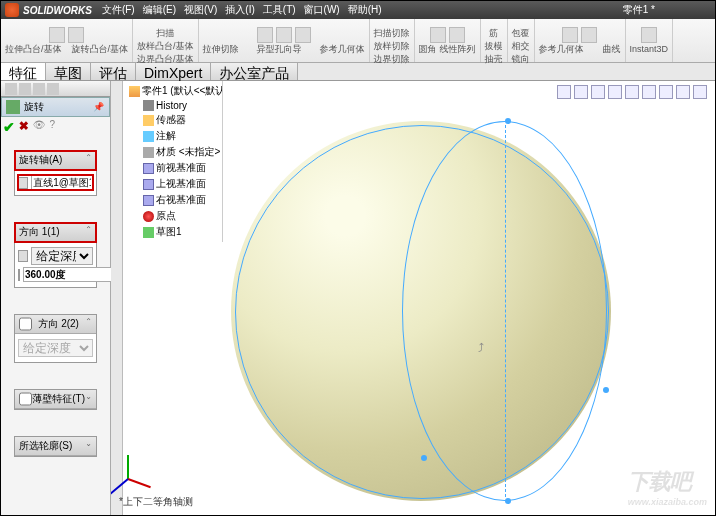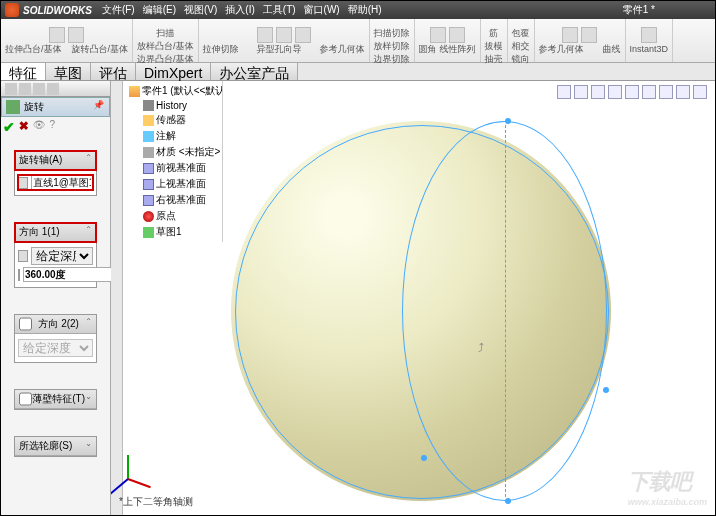--- a/index.html
+++ b/index.html
@@ -19,21 +19,21 @@
 
 .tabs { height: 18px; background: #e8e8e8; border-bottom: 1px solid #999; display: flex; font-size: 14px; }
 .tab { padding: 2px 8px; border-right: 1px solid #aaa; background: linear-gradient(#f0f0f0,#d8d8d8); cursor: pointer; }
 .tab.active { background: #fff; }
 
 .main { display: flex; height: calc(100% - 80px); position: relative; }
 
 .left-panel { width: 110px; background: #f4f4f4; border-right: 1px solid #aaa; font-size: 10px; display: flex; flex-direction: column; }
 .pm-header { height: 16px; background: linear-gradient(#f8f8f8,#d8d8d8); border-bottom: 1px solid #999; display: flex; align-items: center; padding-left: 4px; }
 .pm-header .ic { width: 12px; height: 12px; background: #ccc; margin-right: 2px; }
-.pm-title { background: linear-gradient(#dce4ec,#c4d4e4); padding: 2px 4px; display: flex; border: 1px solid #8aa; position: relative; }
+.pm-title { background: linear-gradient(#dce4ec,#c4d4e4); padding: 2px 4px; display: flex; align-items: center; border: 1px solid #8aa; position: relative; }
 .pm-title .ic { width: 14px; height: 14px; background: #6a6; margin-right: 4px; }
 .pm-title .pin { position: absolute; right: 4px; font-size: 9px; }
 .pm-accept { padding: 2px; display: flex; gap: 4px; }
 .pm-accept .chk { color: #0a0; font-size: 14px; font-weight: bold; }
 .pm-accept .x { color: #a00; font-size: 12px; font-weight: bold; }
 .pm-accept .ic { color: #888; font-size: 10px; }
 
 .section { border: 1px solid #999; margin: 13px; }
 .sec-head { background: linear-gradient(#e8e8e8,#d0d0d0); padding: 2px 4px; font-size: 10px; display: flex; justify-content: space-between; border-bottom: 1px solid #aaa; }
 .sec-head.hl { outline: 2px solid #c00; outline-offset: -1px; }

